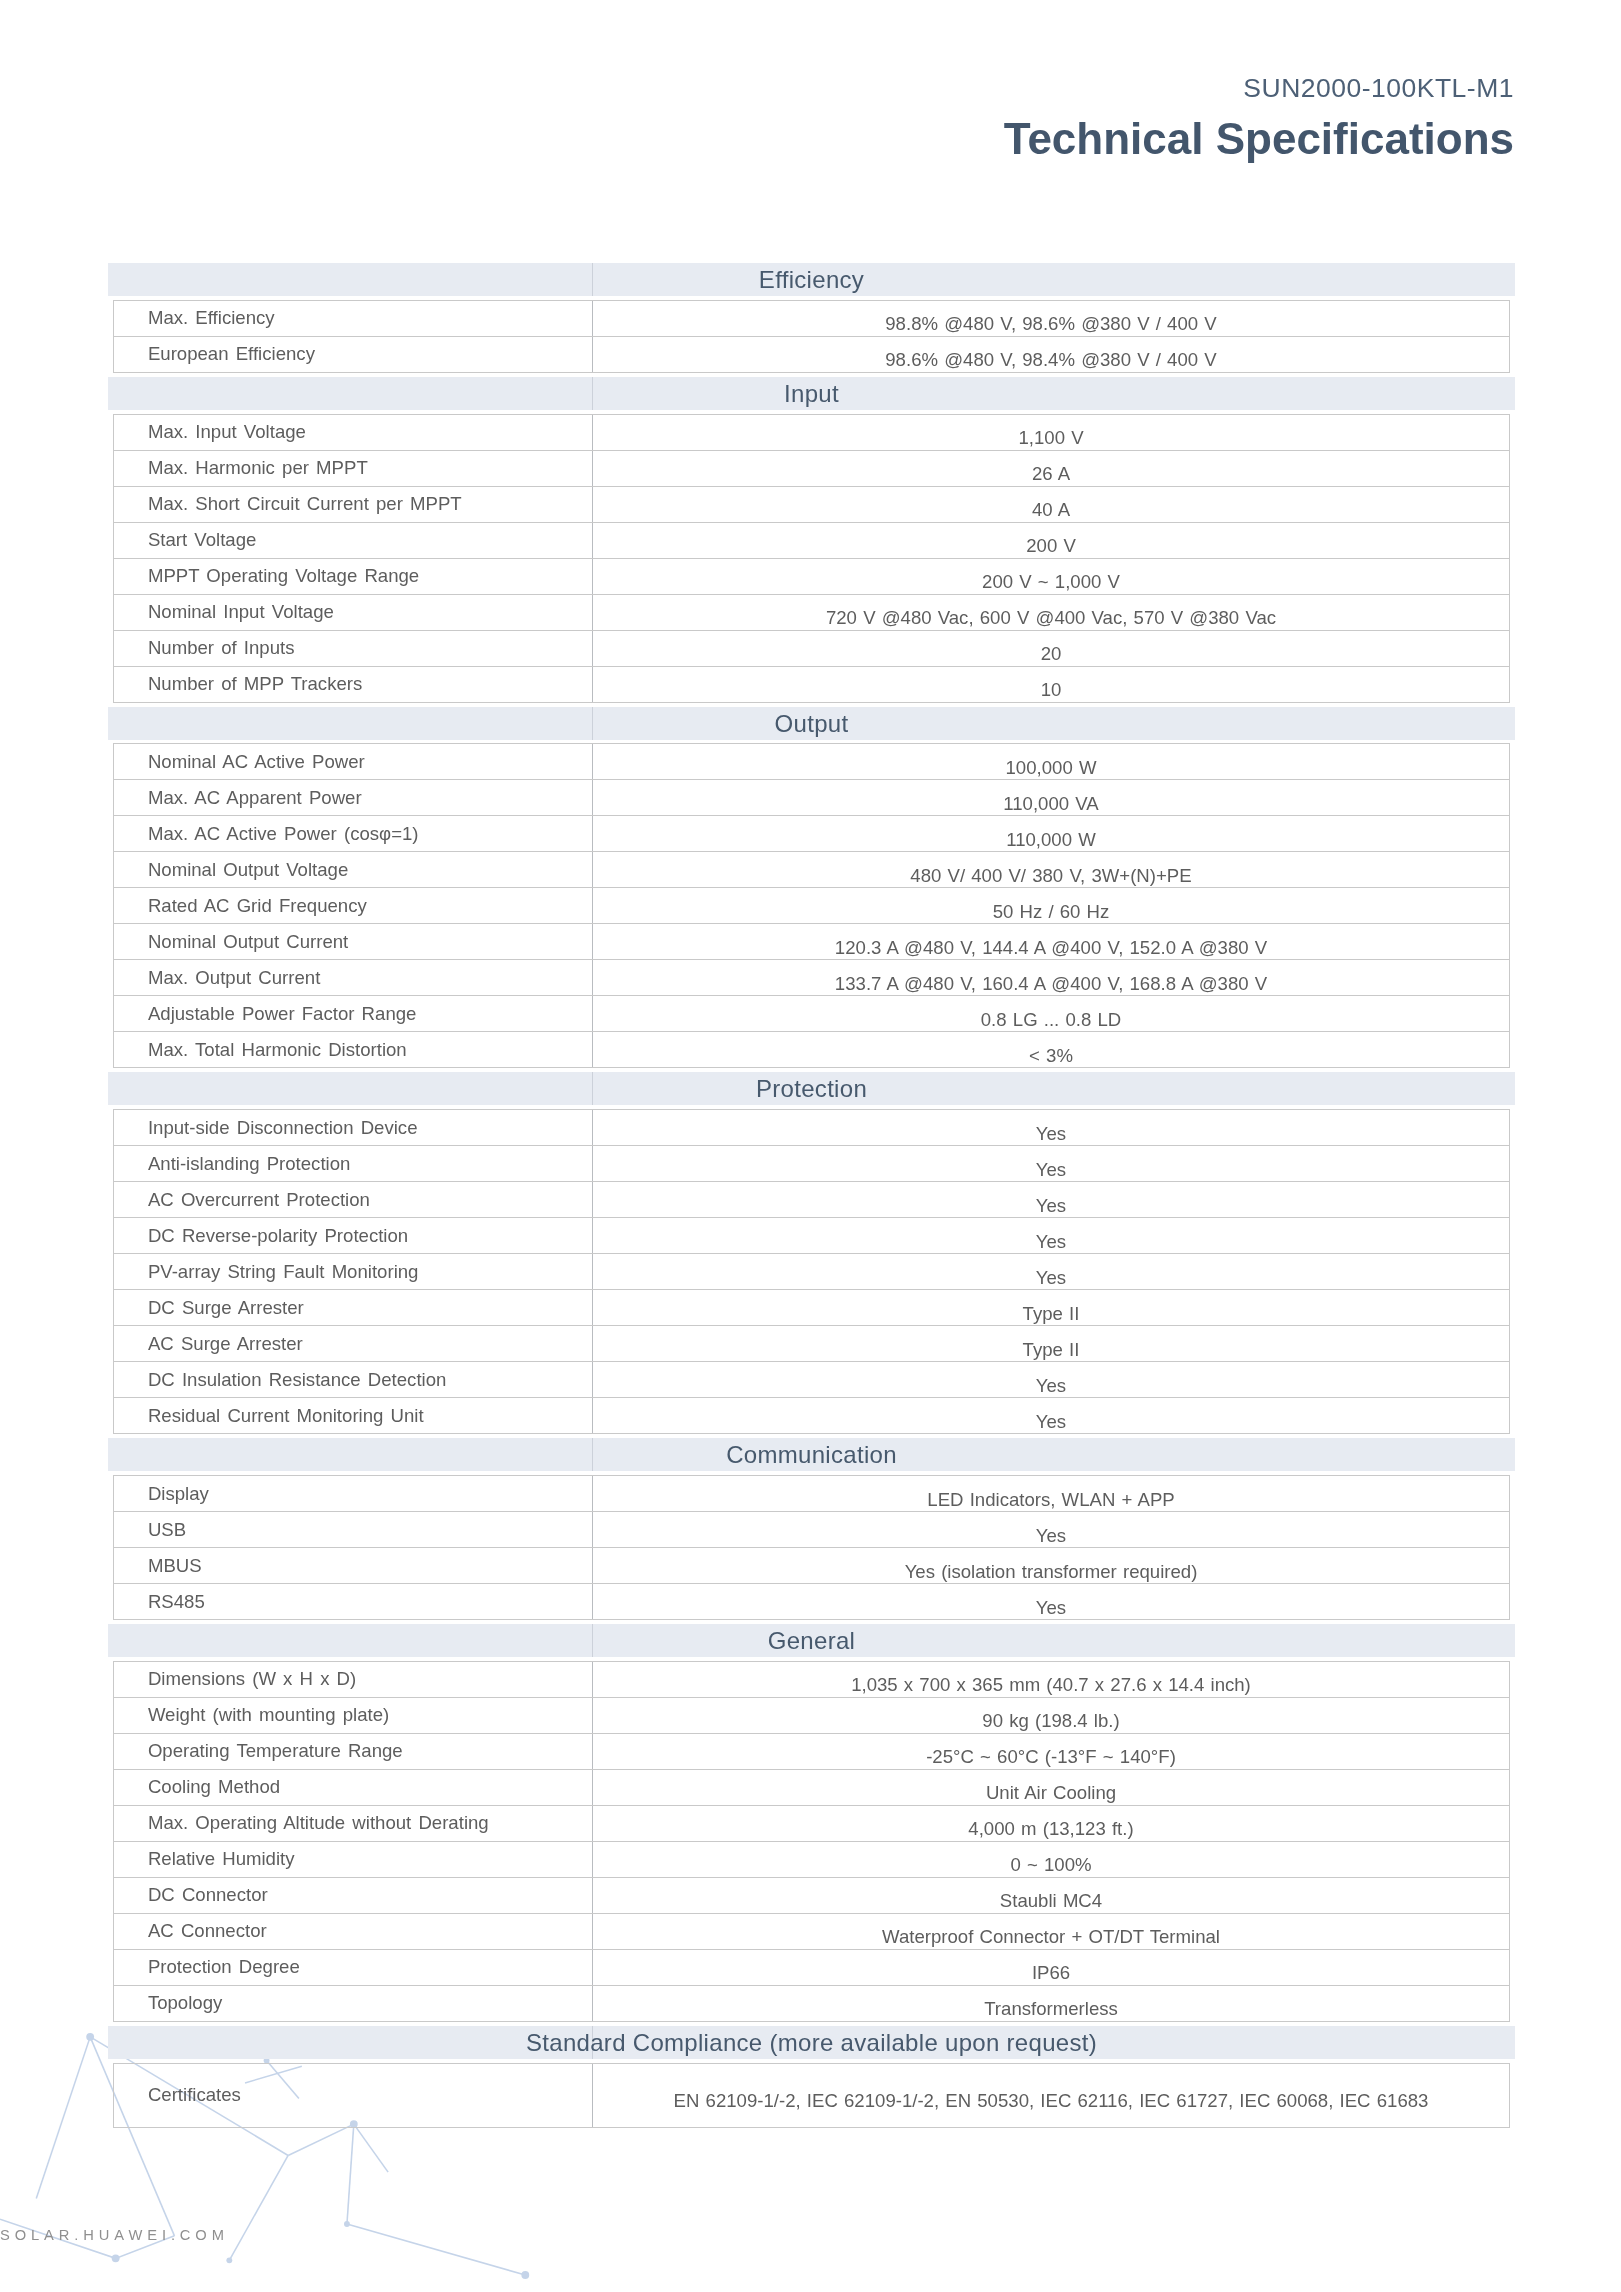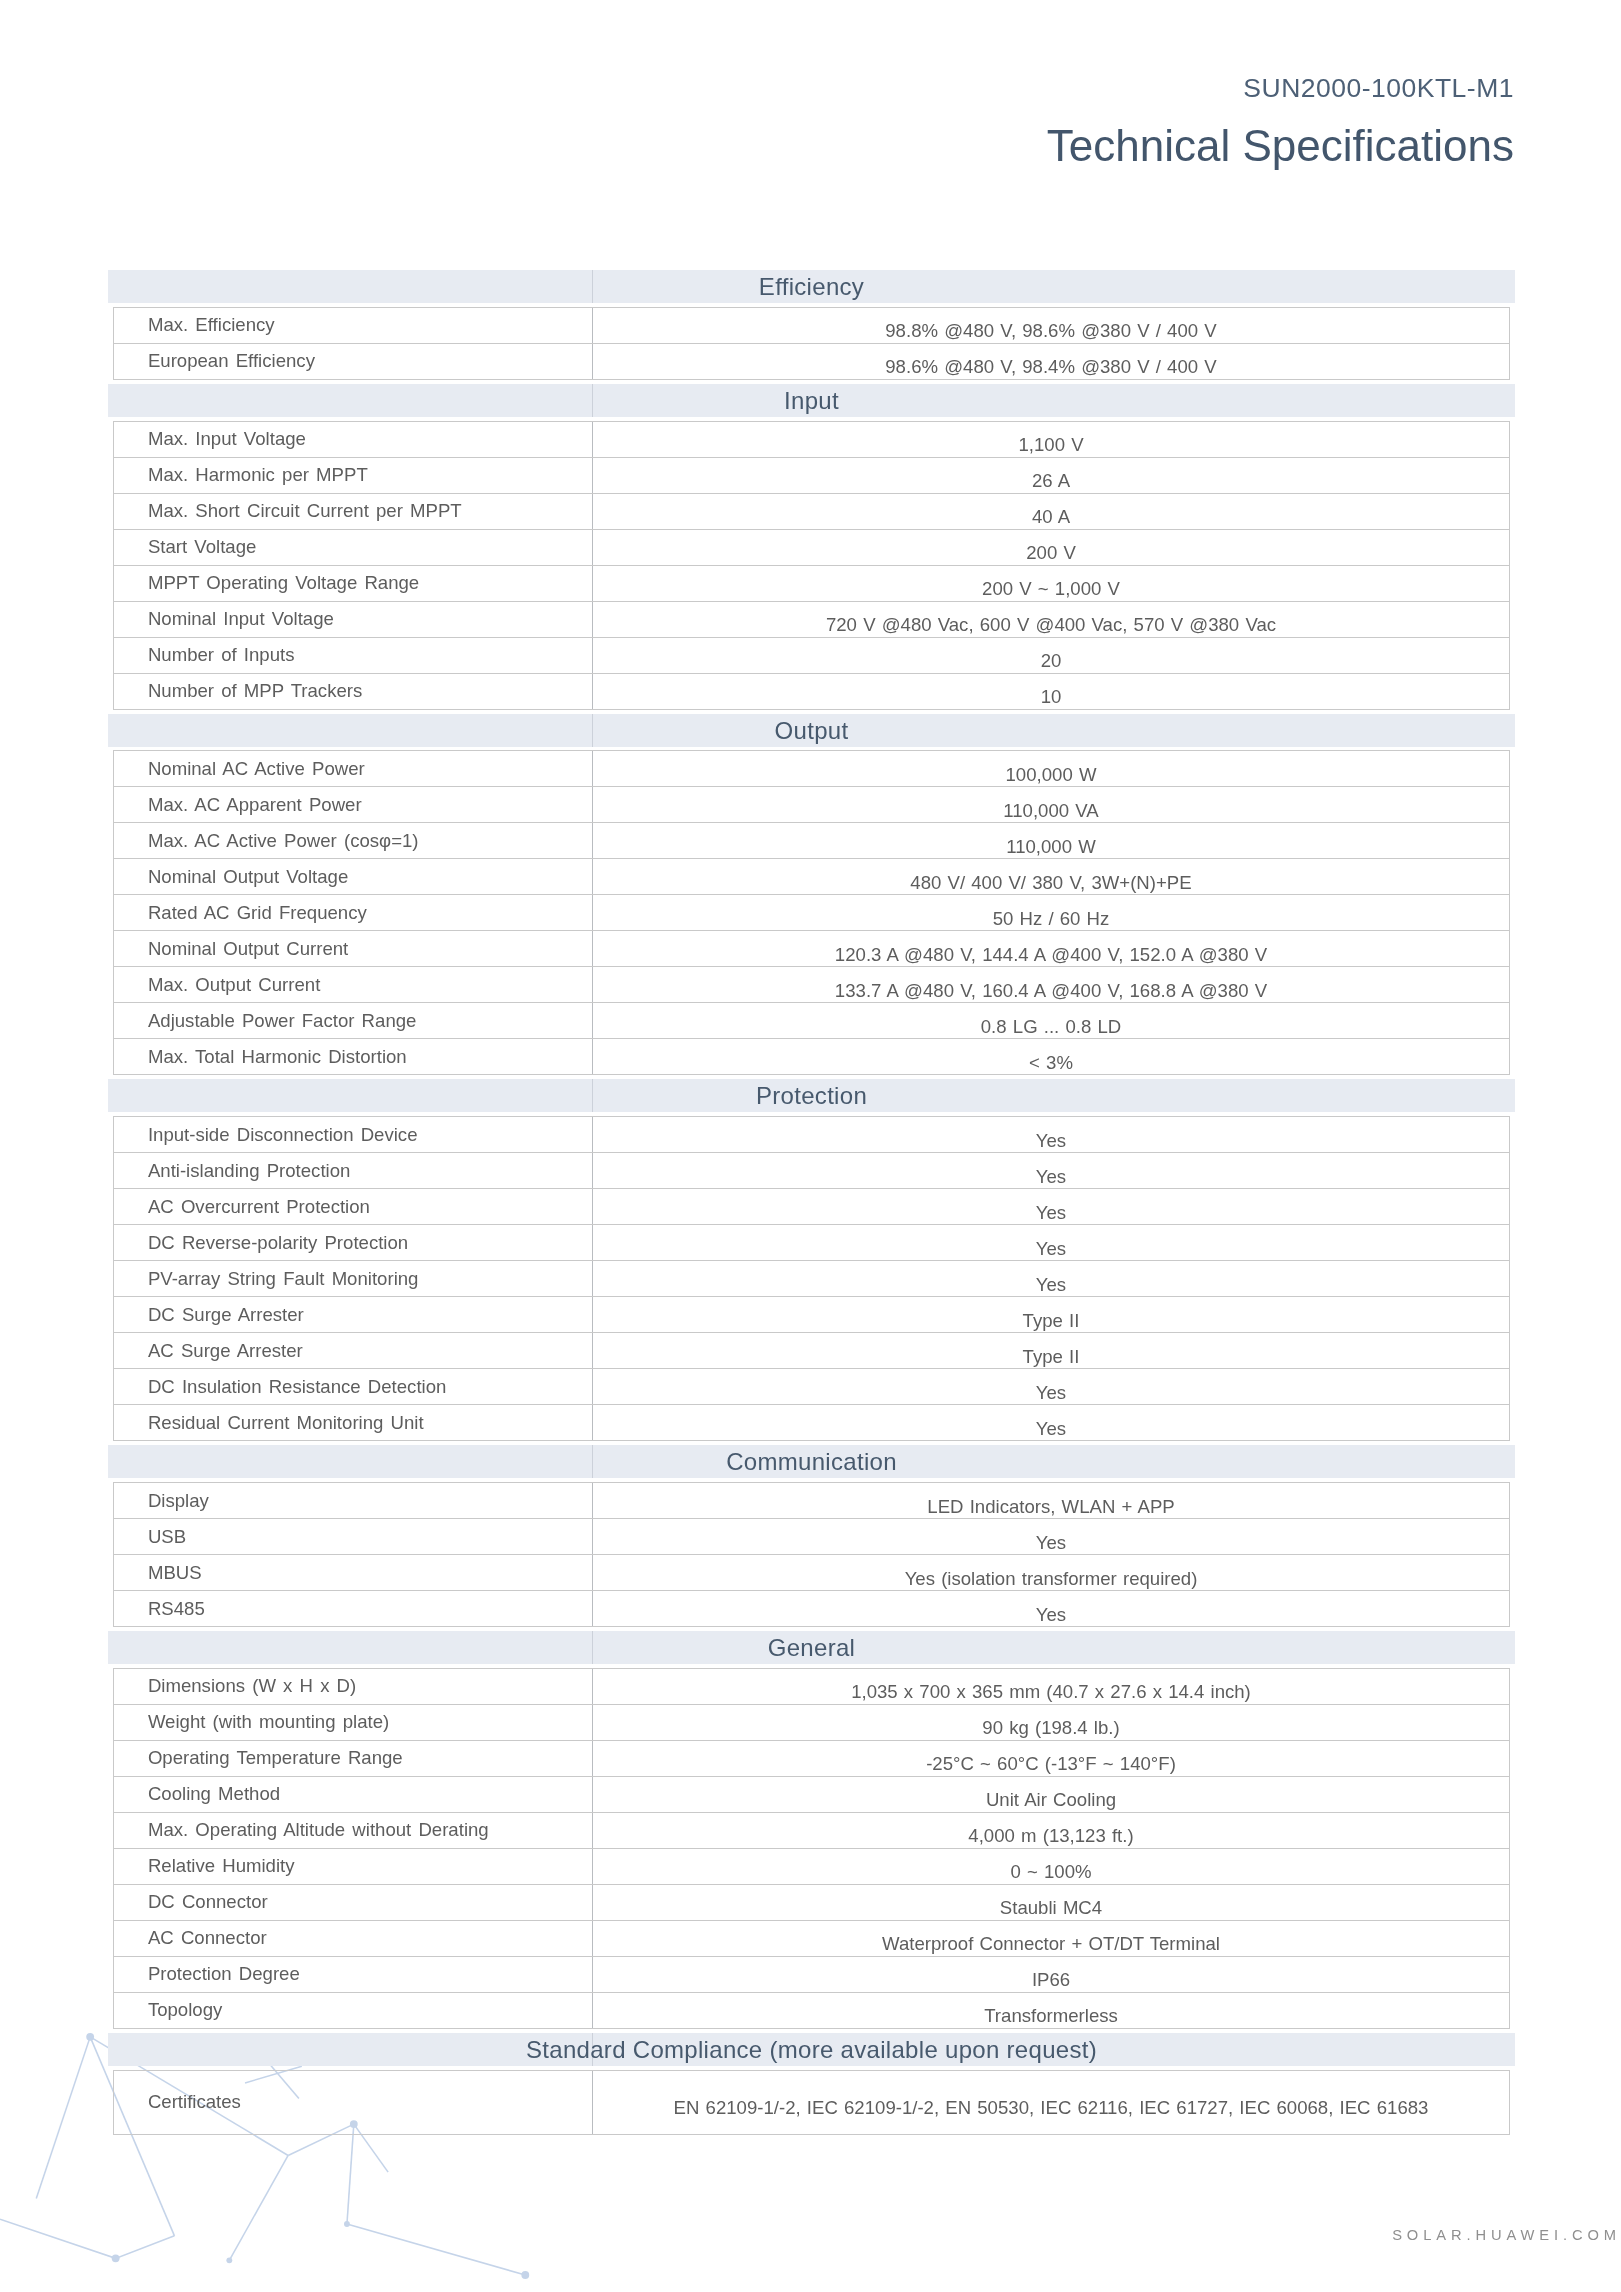--- a/index.html
+++ b/index.html
@@ -36,23 +36,23 @@
   }
   .model-name{
     font-size:26.5px;
     line-height:31px;
     color:var(--model);
     letter-spacing:0.5px;
   }
   .page-title{
     font-size:44px;
     line-height:57px;
-    margin-top:13px;
+    margin-top:6px;
     color:var(--title);
-    font-weight:400;
+    font-weight:700;
   }
   .spec-table{
     position:relative;
     z-index:1;
     width:1407px;
     margin:96px 0 0 108px;
   }
   .band{
     position:relative;
     height:33px;
@@ -106,21 +106,21 @@
     text-align:left;
     padding:0 9.8px;
     word-spacing:1px;
     margin-top:12px;
   }
   .footer{
     position:absolute;
     z-index:1;
     top:2227px;
     left:0;right:0;
-    text-align:right;
+    text-align:left;
     font-size:14.7px;
     letter-spacing:4.9px;
     color:var(--footer-text);
   }
 </style>
 </head>
 <body>
 
 <div class="page">
 

